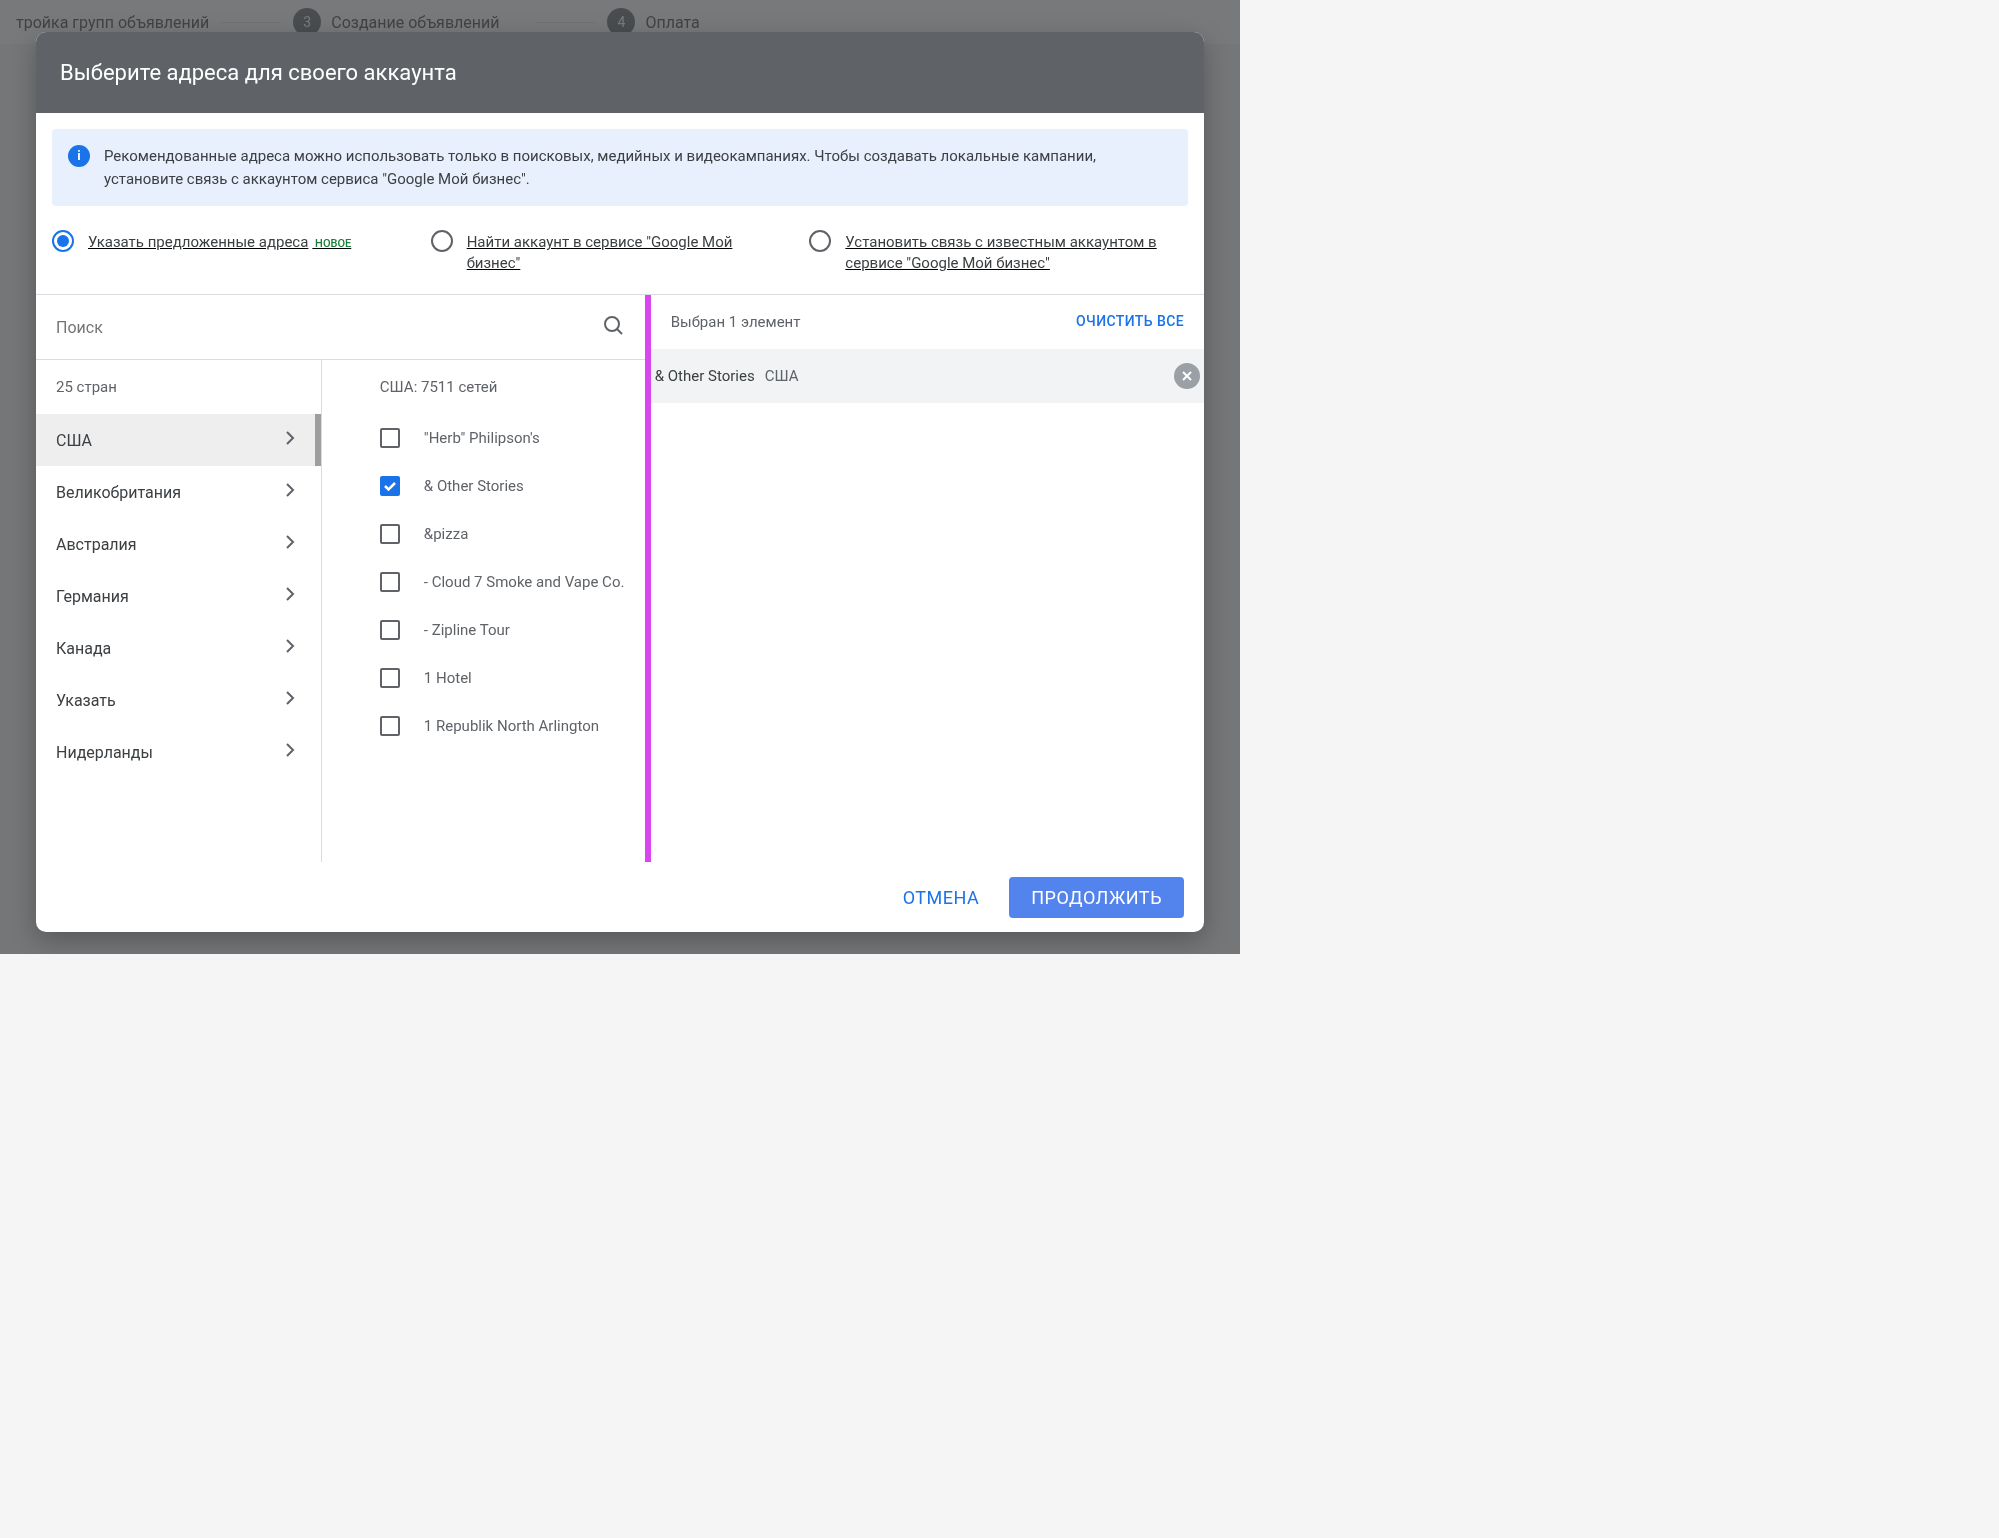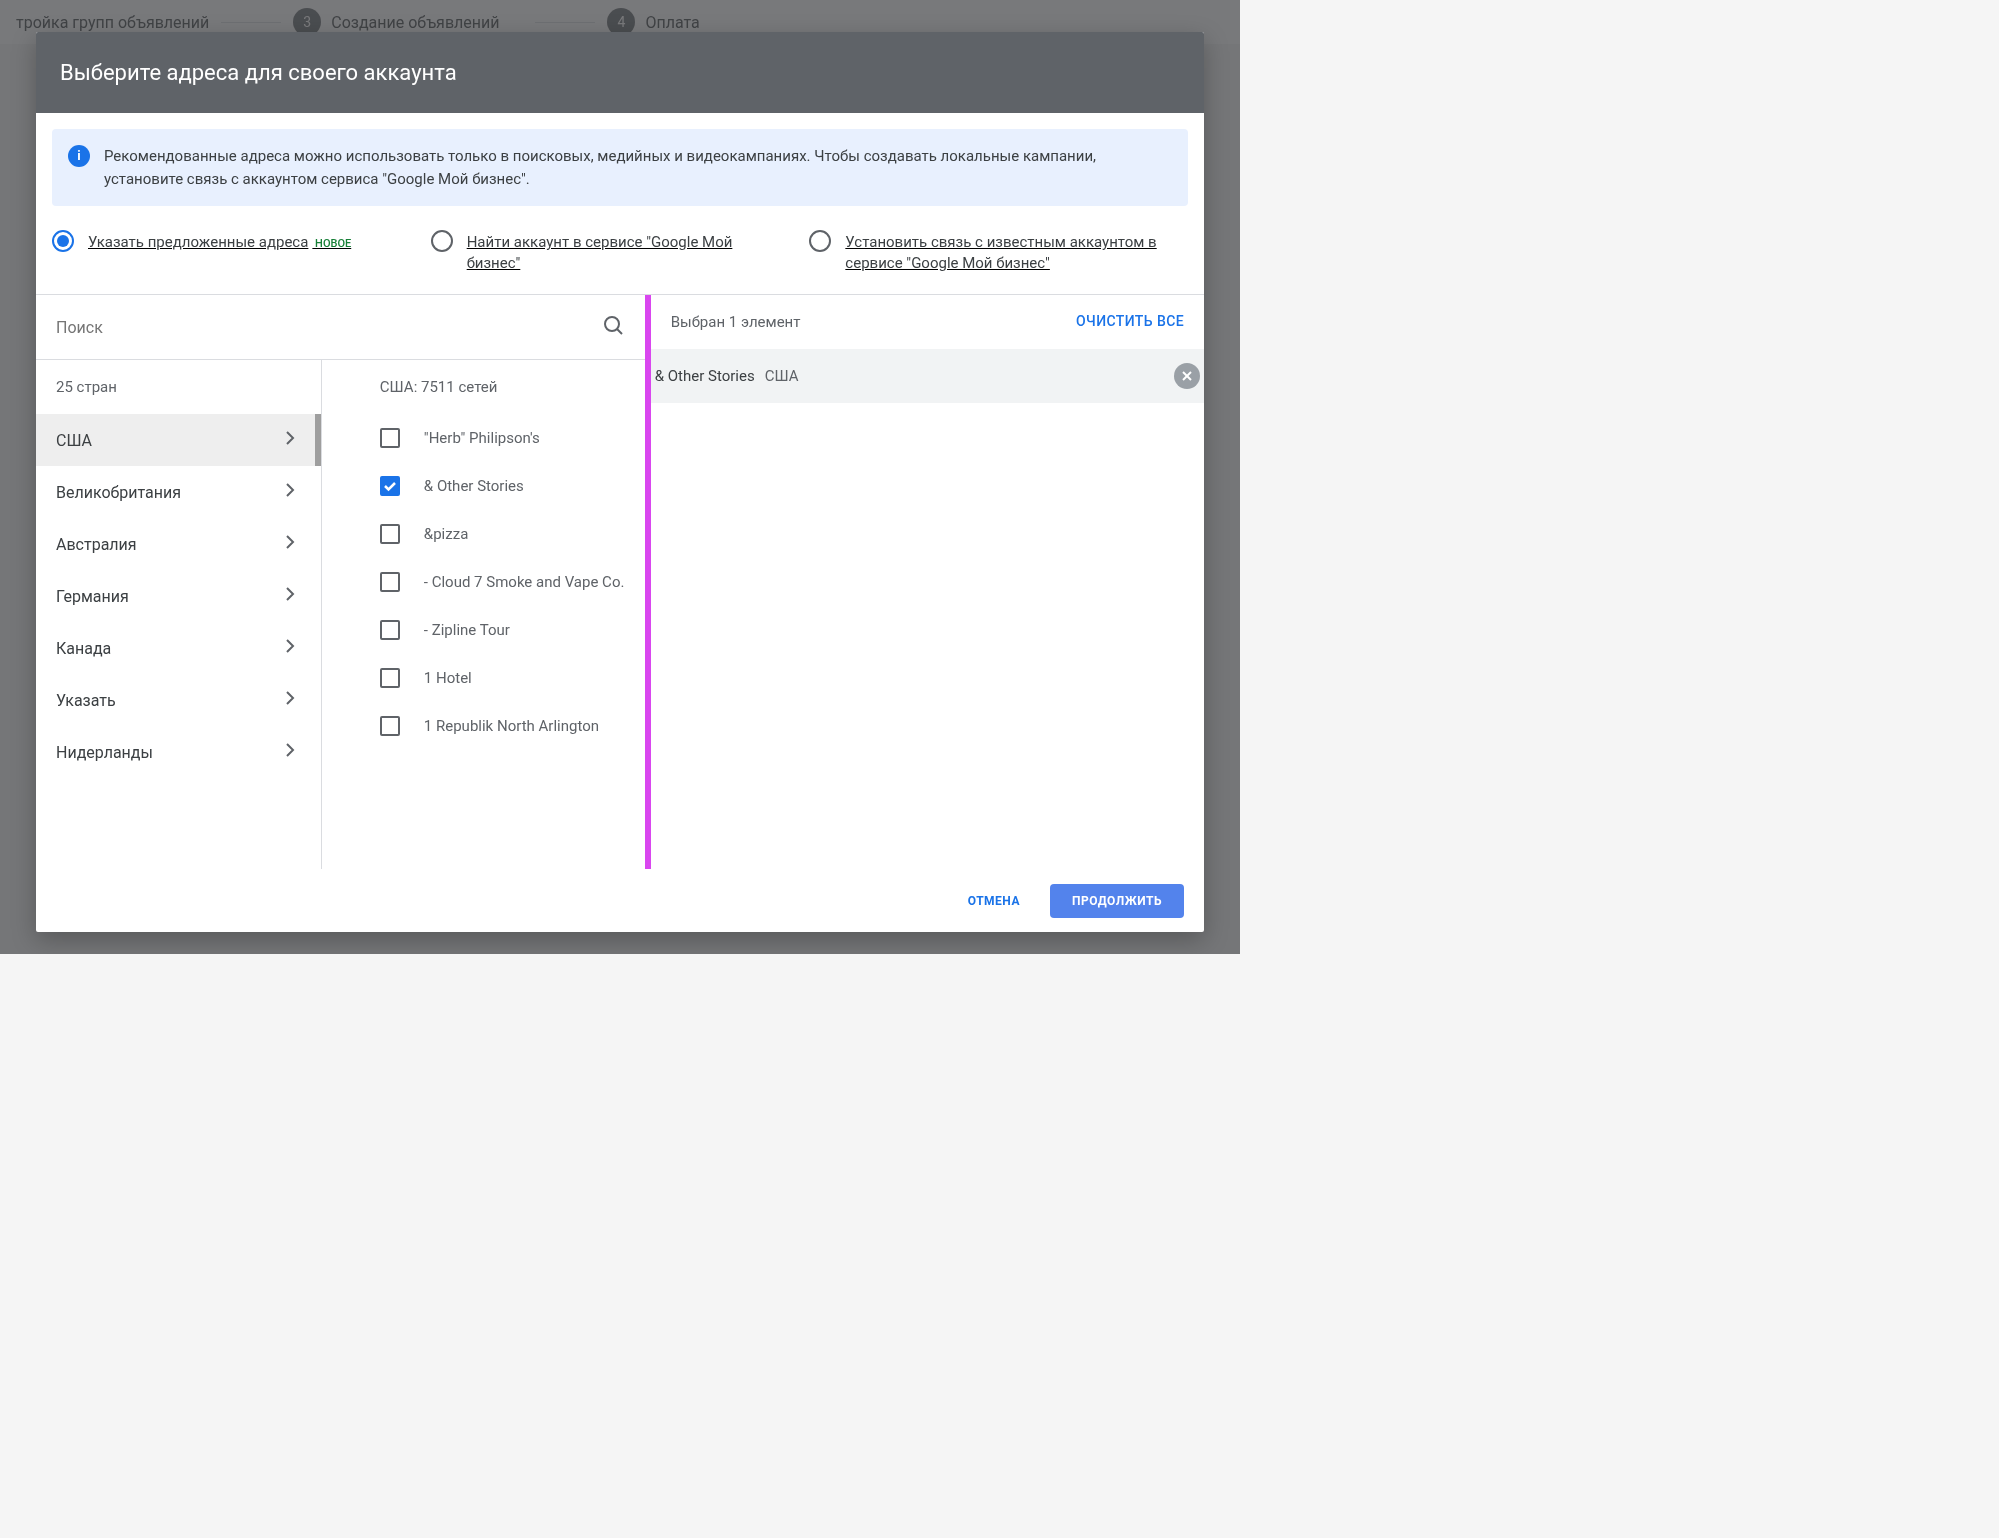--- a/index.html
+++ b/index.html
@@ -9,21 +9,21 @@
     .steps-bar { display: flex; align-items: center; padding: 8px 16px; background: #fff; opacity: .7; }
     .step { display: flex; align-items: center; margin-right: 24px; }
     .step-circle { width: 28px; height: 28px; border-radius: 50%; background: #5f6368; color: #fff; display: flex; align-items: center; justify-content: center; font-size: 14px; margin-right: 10px; }
     .step-label { color: #3c4043; font-size: 16px; }
     .step-line { width: 60px; height: 1px; background: #dadce0; margin: 0 12px; }
 
     
     .overlay { position: absolute; inset: 0; background: rgba(32,33,36,.6); }
 
     
-    .dialog { position: absolute; left: 36px; top: 32px; right: 36px; bottom: 22px; background: #fff; border-radius: 2px; box-shadow: 0 8px 24px rgba(0,0,0,.25); display: flex; flex-direction: column; overflow: hidden; }
+    .dialog { position: absolute; left: 36px; top: 32px; right: 36px; bottom: 22px; background: #fff; border-radius: 10px; box-shadow: 0 8px 24px rgba(0,0,0,.25); display: flex; flex-direction: column; overflow: hidden; }
     .dialog-header { background: #5f6368; color: #fff; padding: 28px 24px; font-size: 22px; font-weight: 400; }
 
     .info-banner { margin: 16px; padding: 16px; background: #e8f0fe; border-radius: 4px; color: #3c4043; font-size: 15px; line-height: 1.5; display: flex; align-items: flex-start; }
     .info-icon { width: 22px; height: 22px; border-radius: 50%; background: #1a73e8; color: #fff; display: flex; align-items: center; justify-content: center; font-size: 13px; font-weight: bold; margin-right: 14px; flex-shrink: 0; }
 
     .radios { display: flex; padding: 8px 16px 20px; }
     .radio-opt { display: flex; align-items: flex-start; margin-right: 28px; flex: 1; cursor: pointer; text-decoration: underline; }
     .radio-btn { width: 22px; height: 22px; border-radius: 50%; border: 2px solid #5f6368; margin-right: 14px; flex-shrink: 0; position: relative; }
     .radio-btn.selected { border-color: #1a73e8; }
     .radio-btn.selected::after { content: ''; position: absolute; inset: 3px; border-radius: 50%; background: #1a73e8; }
@@ -55,21 +55,21 @@
     .checkbox.checked .check-mark { display: block; }
 
     .selected-header { padding: 18px 20px; display: flex; align-items: flex-start; justify-content: space-between; gap: 40px; }
     .selected-count { color: #5f6368; font-size: 15px; }
     .clear-all { color: #1a73e8; font-size: 14px; font-weight: 500; letter-spacing: .4px; cursor: pointer; }
     .chip { background: #f1f3f4; padding: 14px 4px; display: flex; align-items: center; justify-content: space-between; color: #5f6368; font-size: 15px; }
     .chip .name { color: #3c4043; margin-right: 10px; }
     .remove { width: 26px; height: 26px; border-radius: 50%; background: #9aa0a6; display: flex; align-items: center; justify-content: center; cursor: pointer; color: #fff; }
 
     .footer { padding: 14px 20px; display: flex; justify-content: flex-end; border-top: 1px solid #fff; }
-    .btn { padding: 10px 22px; border-radius: 4px; font-size: 12px; font-weight: 700; letter-spacing: .5px; cursor: pointer; }
+    .btn { padding: 10px 22px; border-radius: 4px; font-size: 18px; font-weight: 400; letter-spacing: .5px; cursor: pointer; }
     .btn-flat { color: #1a73e8; background: transparent; margin-right: 8px; }
     .btn-primary { color: #fff; background: #5383ec; }
 
     ::-webkit-scrollbar { width: 8px; }
     ::-webkit-scrollbar-thumb { background: #bdc1c6; border-radius: 4px; }
   </style>
 </head>
 <body>
 
 <div class="steps-bar">

